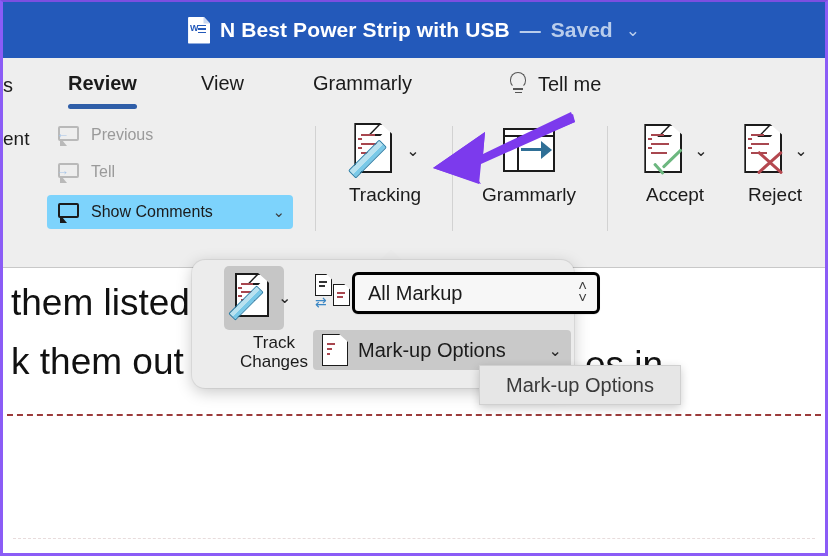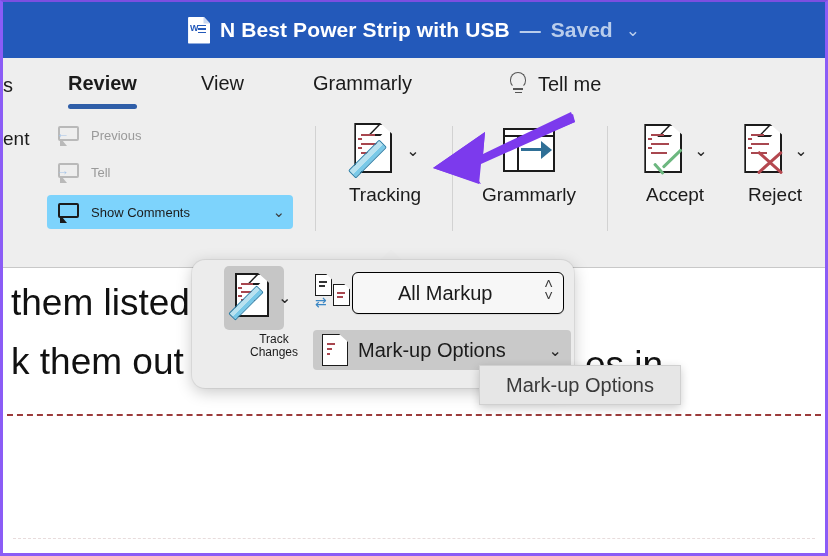--- a/index.html
+++ b/index.html
@@ -104,21 +104,21 @@
   }
   .group-sep {
     position: absolute; top: 14px; width: 1px; height: 105px; background: #d2d2d2;
   }
 
   .cmd-left { position: absolute; left: 0; top: 4px; width: 300px; }
   .cmd-item {
     display: flex; align-items: center; gap: 10px;
     height: 34px; padding: 0 8px; border-radius: 4px;
   }
-  .cmd-item .lbl { font-size: 13px; color: #9a9a9a; white-space: nowrap; }
+  .cmd-item .lbl { font-size: 16px; color: #9a9a9a; white-space: nowrap; }
   .cmd-item.enabled .lbl { color: #1b1b1b; }
   .cmd-item.highlight { background: #7dd3fc; }
   .cmt-icon { width: 26px; height: 22px; position: relative; flex: 0 0 auto; }
   .cmt-bubble {
     position: absolute; left: 3px; top: 2px; width: 21px; height: 15px;
     border: 2px solid #b9b9b9; border-radius: 2px;
   }
   .cmt-tail {
     position: absolute; left: 5px; top: 16px; width: 0; height: 0;
     border-left: 2px solid #b9b9b9; border-bottom: 6px solid #b9b9b9;
@@ -265,21 +265,21 @@
 
   .track-btn {
     position: absolute; left: 14px; top: 6px;
     display: flex; flex-direction: column; align-items: center; width: 96px;
   }
   .track-btn .iconbox {
     width: 60px; height: 64px; background: #c6c6c6; border-radius: 5px;
     display: flex; align-items: center; justify-content: center;
   }
   .track-btn .caption {
-    font-size: 12px; color: #1b1b1b; text-align: center; line-height: 1.12; margin-top: 3px; margin-left: 40px;
+    font-size: 17px; color: #1b1b1b; text-align: center; line-height: 1.12; margin-top: 3px; margin-left: 40px;
   }
   .track-chev {
     position: absolute; left: 86px; top: 28px; font-size: 16px; color: #2b2b2b;
   }
 
   
   .cmpicon { width: 38px; height: 36px; position: relative; flex: 0 0 auto; }
   .cmpicon .p1, .cmpicon .p2 {
     position: absolute; width: 17px; height: 22px; background: #fff;
     border: 1.8px solid #1b1b1b;
@@ -290,25 +290,24 @@
   .cmpicon .ln { position: absolute; height: 1.6px; background: #333; }
   .cmpicon .p1 .a { left: 3px; top: 6px; width: 8px; }
   .cmpicon .p1 .b { left: 3px; top: 10px; width: 6px; }
   .cmpicon .p2 .a { left: 3px; top: 7px; width: 8px; background: #a8474f; }
   .cmpicon .p2 .b { left: 3px; top: 11px; width: 6px; background: #a8474f; }
   .cmpicon .swap {
     position: absolute; left: 0; bottom: 1px; font-size: 14px; color: #3b87c4; line-height: 1;
   }
 
   .select-box {
-    position: absolute; left: 349px; top: 270px; width: 212px; height: 42px;
-    background: #f7f7f7; border: 1px solid #000000; border-radius: 6px;
+    position: absolute; left: 349px; top: 270px; width: 248px; height: 42px;
+    background: #f7f7f7; border: 3px solid #000000; border-radius: 6px;
     display: flex; align-items: center;
     box-shadow: 0 1px 1px rgba(0,0,0,0.08);
-    padding-left: 32px;
   }
   .select-box .val { font-size: 20px; color: #1b1b1b; padding-left: 13px; }
   .stepper {
     position: absolute; right: 10px; top: 5px;
     display: flex; flex-direction: column; align-items: center; line-height: 0.8;
     color: #3b3b3b; font-size: 15px;
   }
   .markup-icon-outer { position: absolute; left: 312px; top: 272px; }
 
   .markup-opts {

